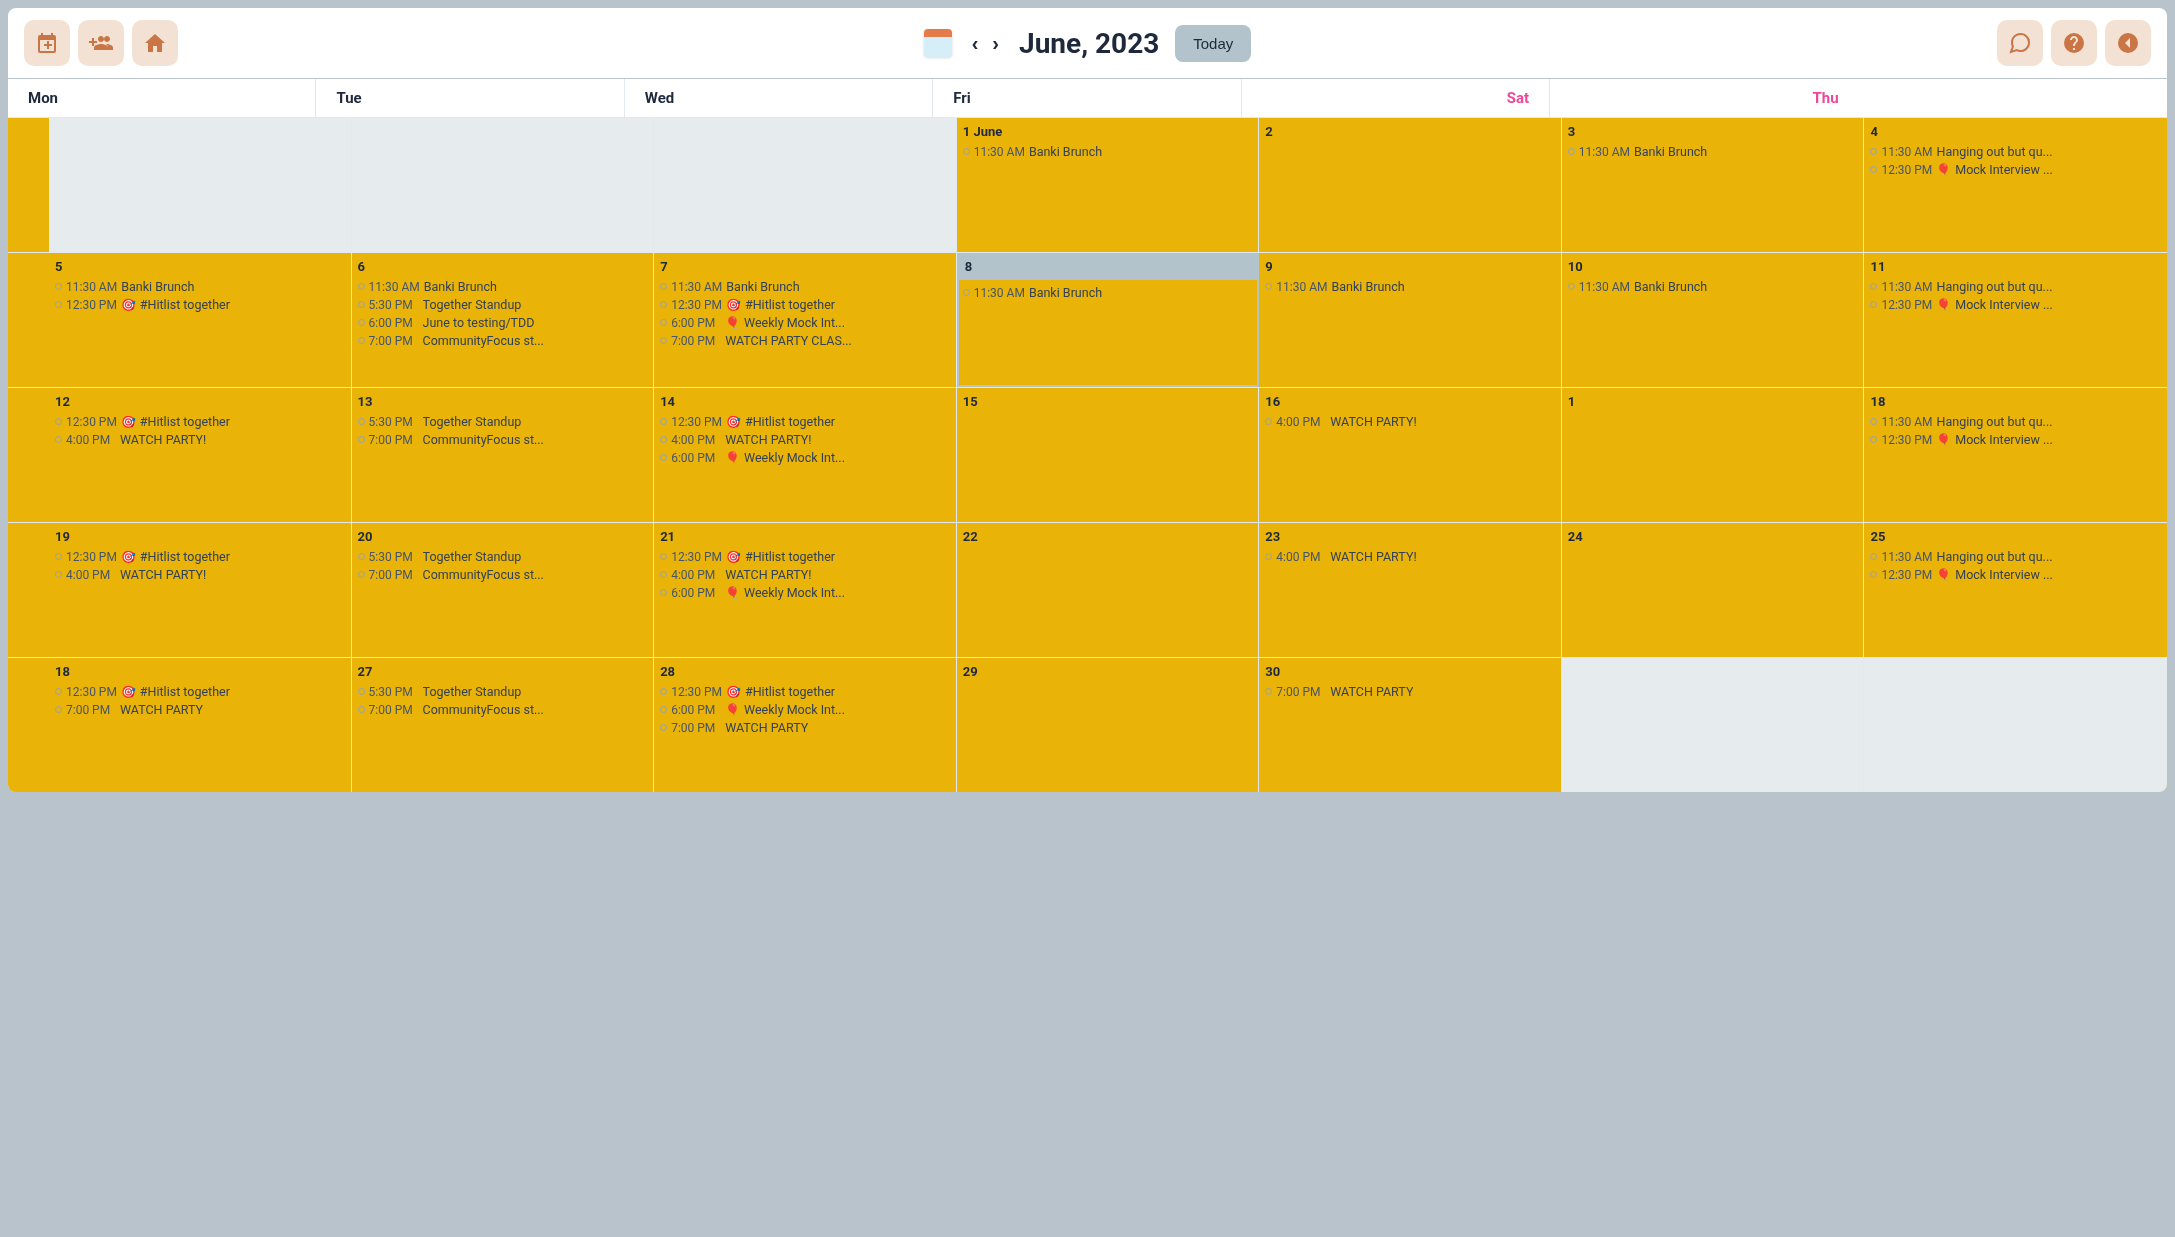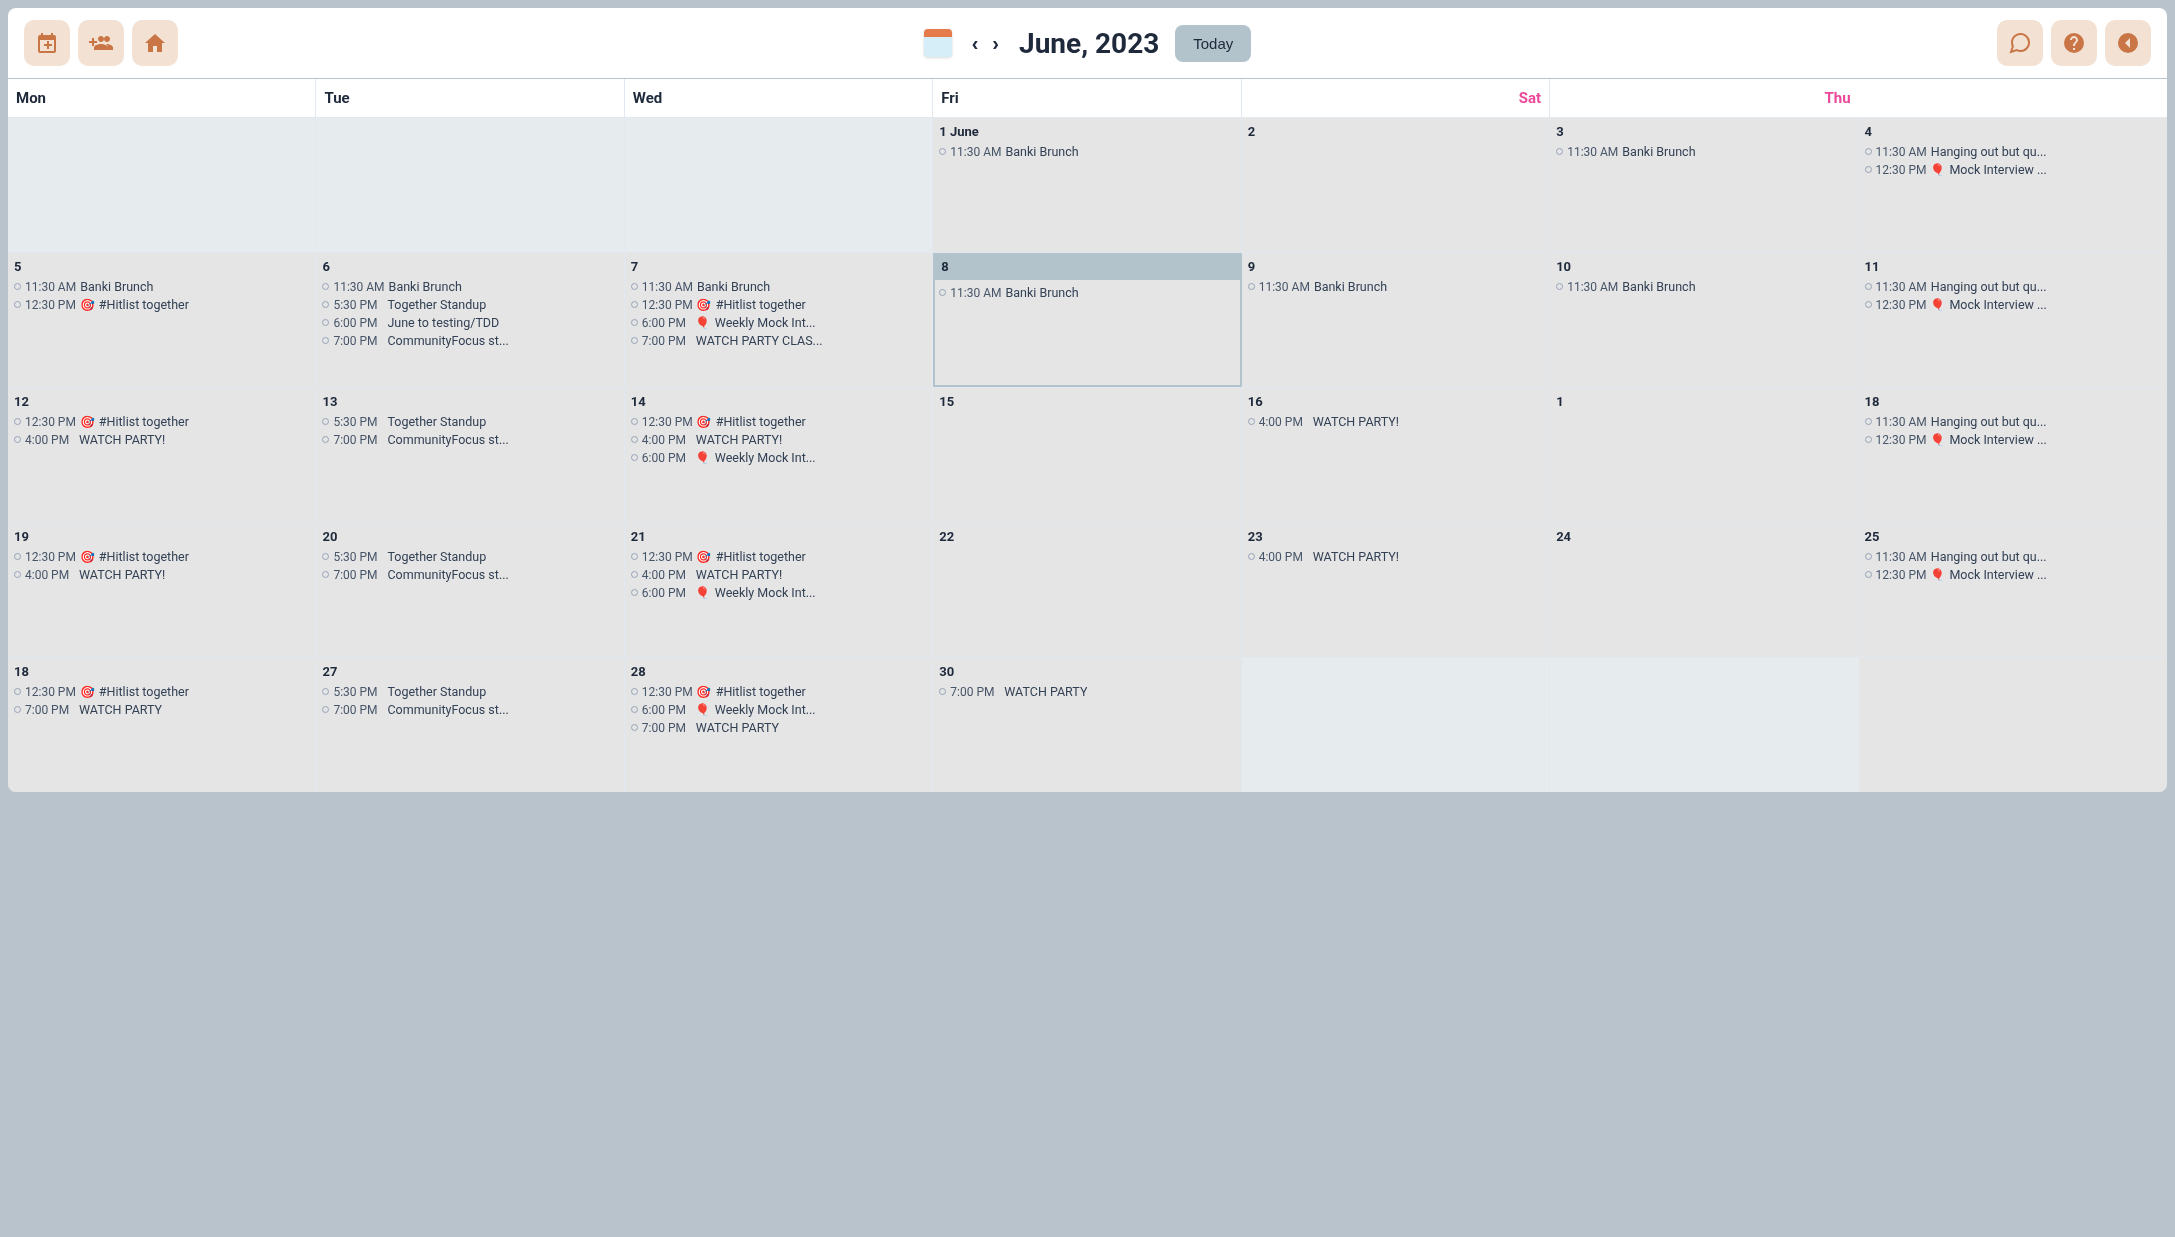--- a/index.html
+++ b/index.html
@@ -79,35 +79,36 @@
     padding: 0;
   }
   .day-headers {
     display: grid;
     grid-template-columns: repeat(7, 1fr);
     background: #fff;
     margin: 0;
     border-top: 1px solid #b8c3cb;
   }
   .day-header {
-    padding: 10px 8px;
+    padding: 10px 20px;
     font-weight: 700;
     font-size: 15px;
     color: #1e293b;
     border-right: 1px solid #e2e8f0;
   }
   .day-header:last-child { border-right: none; }
   .day-header.weekend { color: #ec4899; text-align: right; }
   .weeks { display: flex; flex-direction: column; }
   .week {
     display: grid;
     grid-template-columns: repeat(7, 1fr);
     min-height: 135px;
-    background: #e5e5e5;
+    background: #eab308;
     border-top: 1px solid #e2e8f0;
+    padding-left: 41px;
   }
   .day-cell {
     border-right: 1px solid #e2e8f0;
     padding: 6px;
     overflow: hidden;
     position: relative;
   }
   .day-cell:last-child { border-right: none; }
   .day-cell.blank { background: #e6ebee; }
   .day-cell.today {
@@ -604,20 +605,24 @@
                 <span class="event-title">Weekly Mock Int...</span>
               </div>
               <div class="event">
                 <span class="event-dot"></span>
                 <span class="event-time">7:00 PM</span>
                 <span class="event-title">WATCH PARTY</span>
               </div>
             </div>
           </div>
           <div class="day-cell">
+            <div class="day-num">29</div>
+            <div class="events"></div>
+          </div>
+          <div class="day-cell">
             <div class="day-num">30</div>
             <div class="events">
               <div class="event">
                 <span class="event-dot"></span>
                 <span class="event-time">7:00 PM</span>
                 <span class="event-title">WATCH PARTY</span>
               </div>
             </div>
           </div>
           <div class="day-cell blank"></div>

